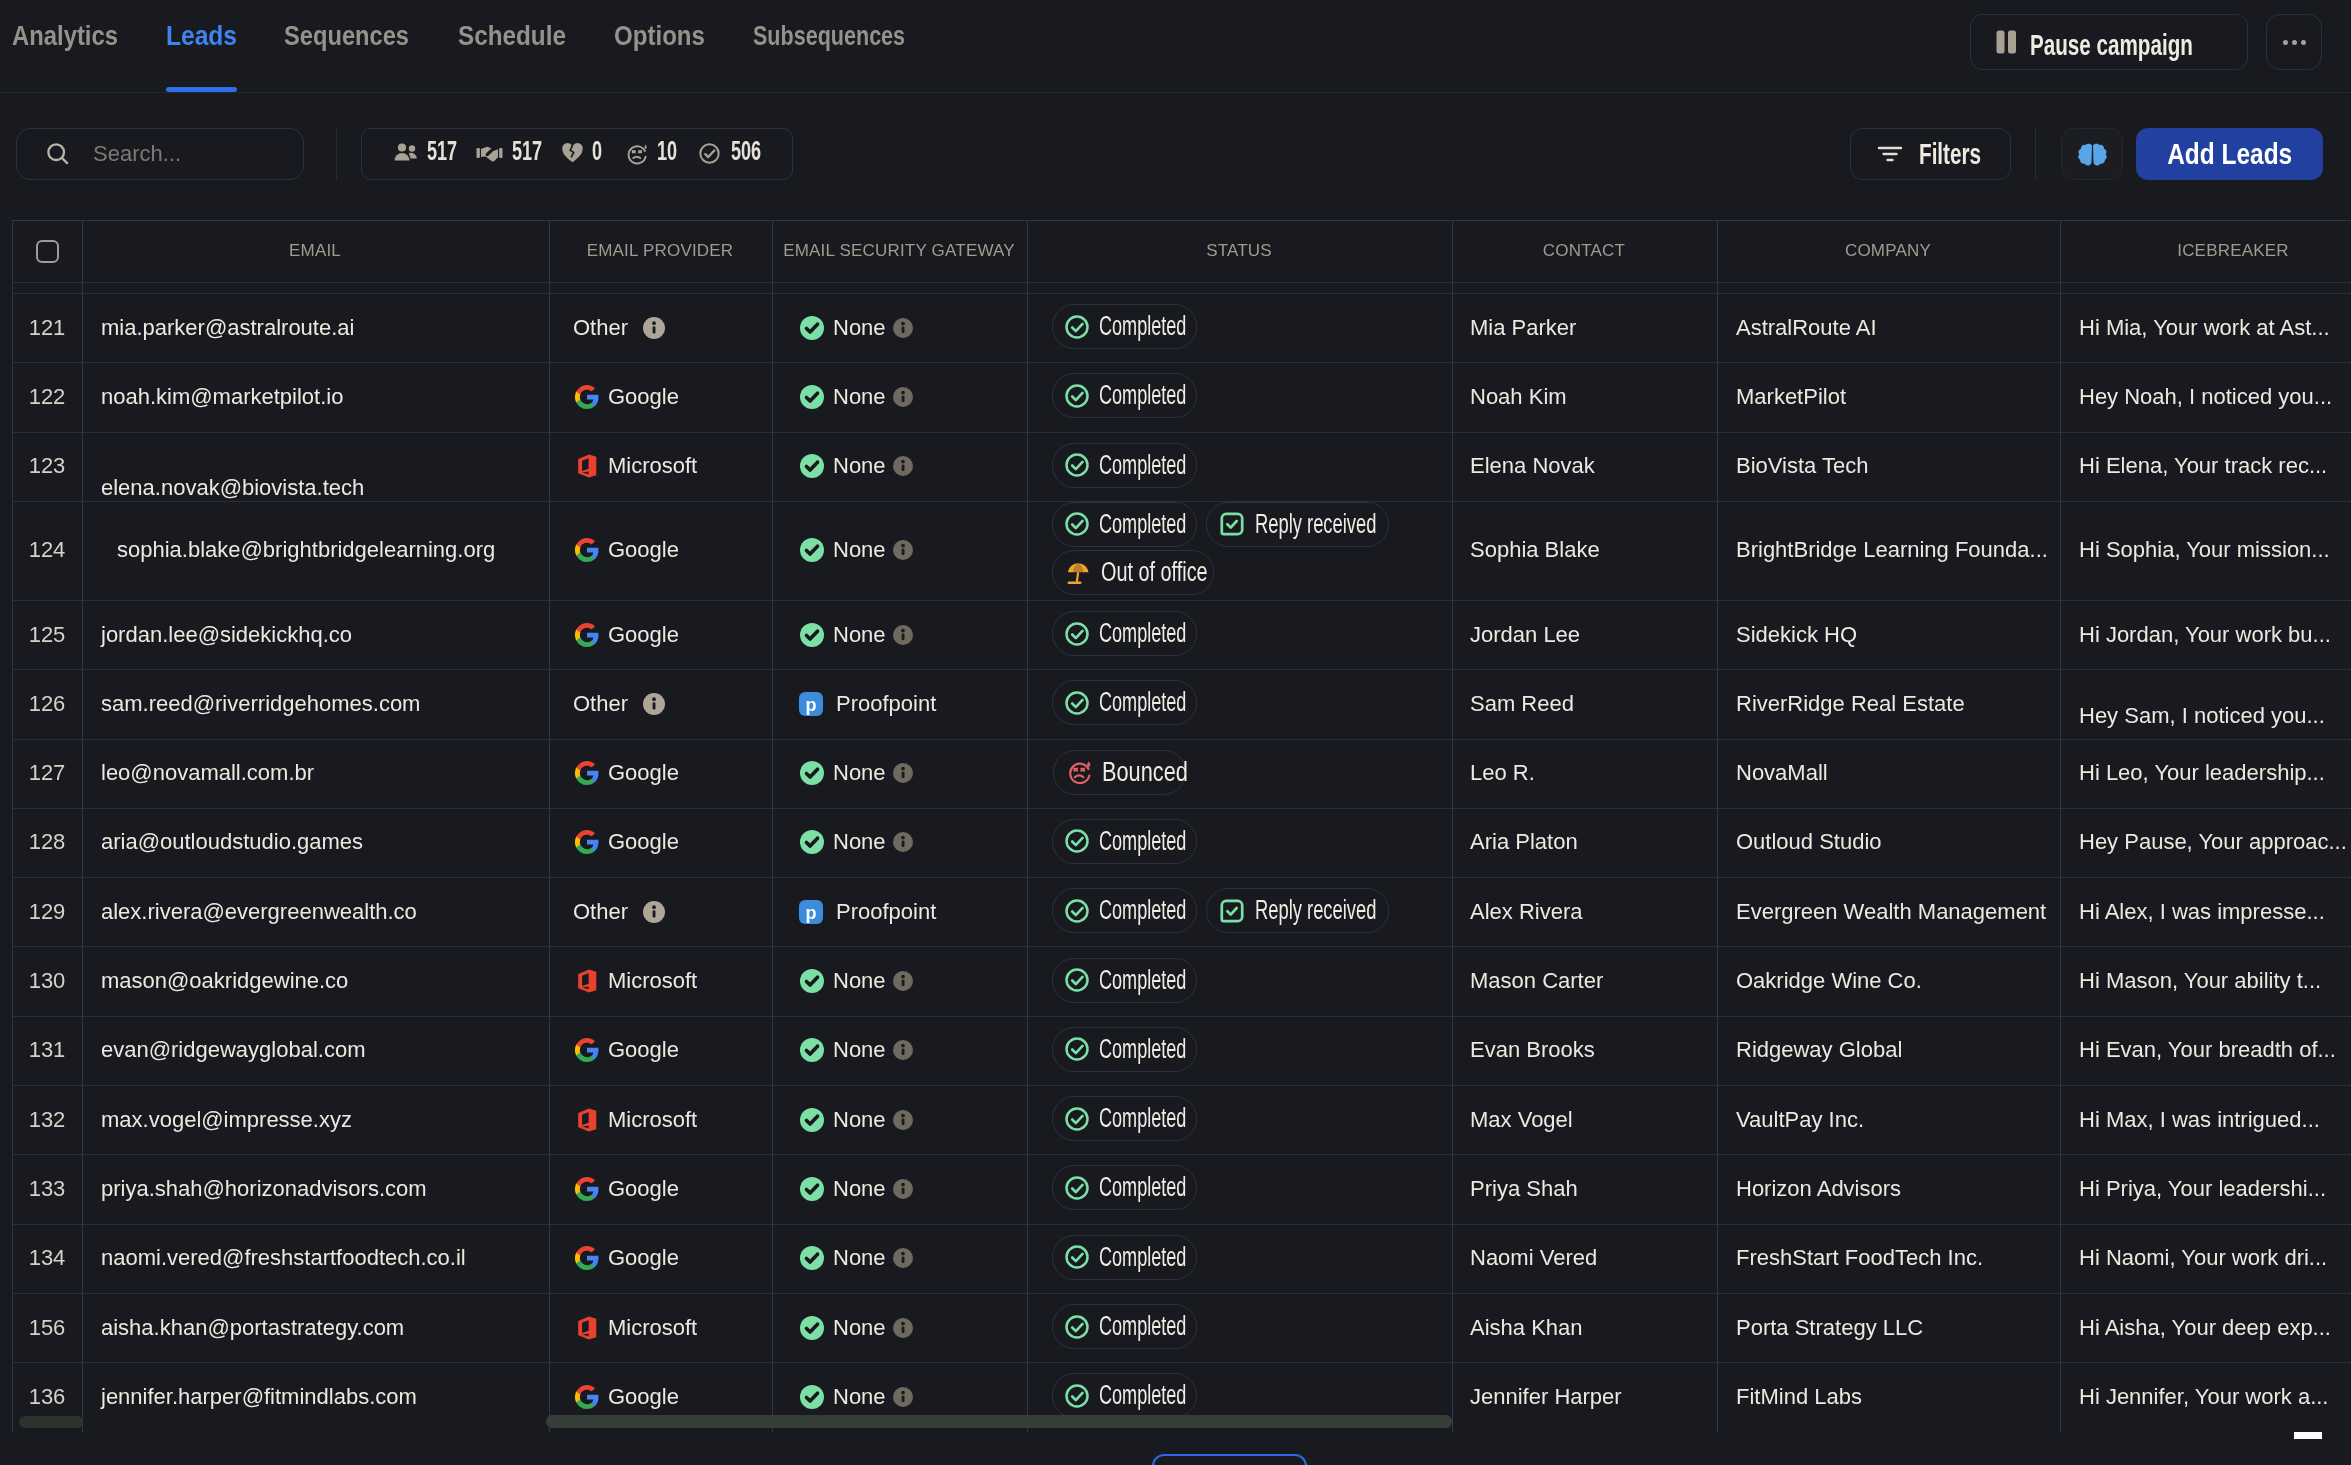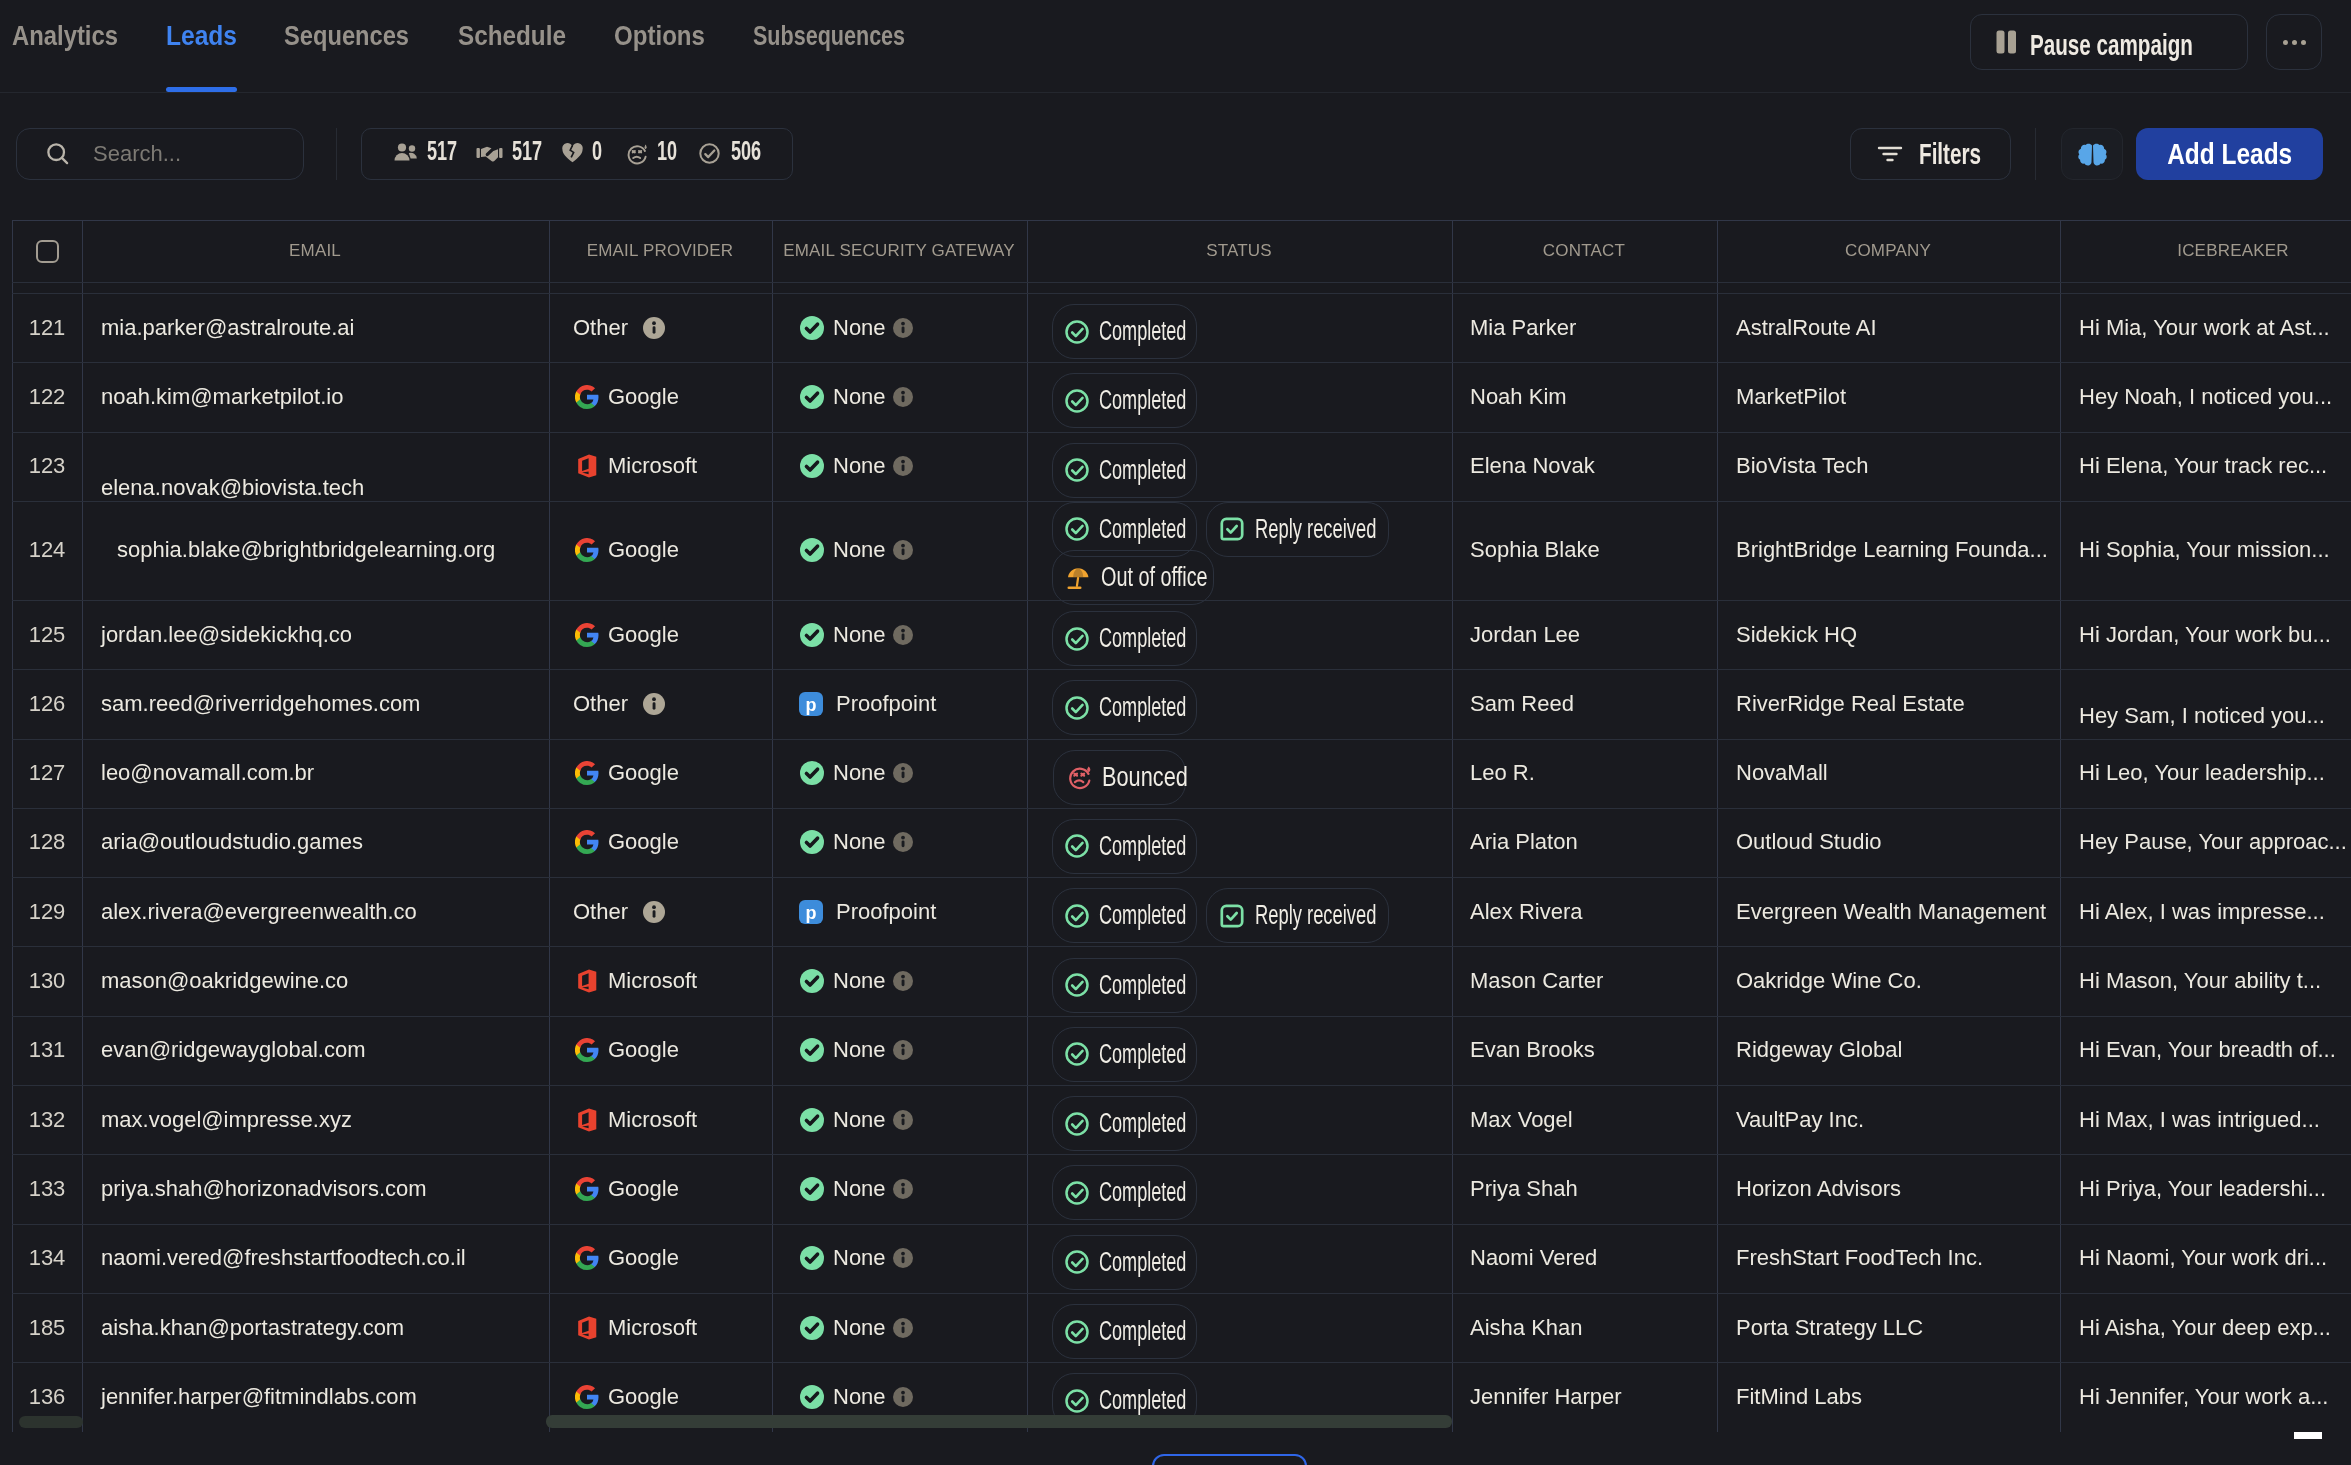--- a/index.html
+++ b/index.html
@@ -4,21 +4,21 @@
 * { margin:0; padding:0; box-sizing:border-box; }
 html,body { width:2351px; height:1465px; background:#191a1f; overflow:hidden;
   font-family:"Liberation Sans", sans-serif; }
 .abs { position:absolute; }
 .vline { position:absolute; width:1px; background:#313748; }
 .hline { position:absolute; height:1px; background:#2a2f3a; }
 .navitem { position:absolute; top:21px; font-size:27px; font-weight:700; color:#96918a; }
 .ctl { position:absolute; top:128px; height:52px; border:1.5px solid #2b313d; border-radius:12px; }
 .cellnum { position:absolute; width:70px; text-align:center; font-size:22px; color:#d6d2c9; }
 .celltxt { position:absolute; font-size:22px; color:#ece9e0; white-space:nowrap; }
-.pill { position:absolute; height:55px; border:1.5px solid #2b313d; border-radius:22px;
+.pill { position:absolute; height:45px; border:1.5px solid #2b313d; border-radius:22px;
   display:flex; align-items:center; font-size:21px; color:#f0ede5; white-space:nowrap; }
 .pill svg { flex:none; }
 .pill span { flex:none; }
 .hdr { position:absolute; font-size:17px; letter-spacing:0.2px; color:#a19a8e; transform:translateX(-50%); white-space:nowrap;}
 </style></head><body>
 <div class="navitem" style="left:12px;color:#96918a;transform:scaleX(0.883);transform-origin:left">Analytics</div>
 <div class="navitem" style="left:166px;color:#3f83f0;transform:scaleX(0.91);transform-origin:left">Leads</div>
 <div class="navitem" style="left:284px;color:#96918a;transform:scaleX(0.877);transform-origin:left">Sequences</div>
 <div class="navitem" style="left:458px;color:#96918a;transform:scaleX(0.899);transform-origin:left">Schedule</div>
 <div class="navitem" style="left:614px;color:#96918a;transform:scaleX(0.892);transform-origin:left">Options</div>
@@ -553,21 +553,21 @@
     <svg width="24" height="24" viewBox="0 0 24 24" style="vertical-align:middle">
       <circle cx="12.0" cy="12.0" r="10.5" stroke="#7ce0a6" stroke-width="2.5" fill="none"></circle>
       <path d="M7.199999999999999 12.48 l3.5999999999999996 3.5999999999999996 l6.720000000000001 -7.199999999999999" stroke="#7ce0a6" stroke-width="2.6" fill="none" stroke-linecap="round" stroke-linejoin="round"></path>
     </svg>
     <span style="font-size:27px;display:inline-block;transform:scaleX(0.669);transform-origin:left;white-space:nowrap">Completed</span>
   </div>
 <div class="celltxt" style="left:1470px;top:1245.2px">Naomi Vered</div>
 <div class="celltxt" style="left:1736px;top:1245.2px">FreshStart FoodTech Inc.</div>
 <div class="celltxt" style="left:2079px;top:1245.2px">Hi Naomi, Your work dri...</div>
 <div class="hline" style="left:12px;top:1362.2px;width:2339px"></div>
-<div class="cellnum" style="left:12px;top:1314.6px">185</div>
+<div class="cellnum" style="left:12px;top:1314.6px">156</div>
 <div class="celltxt" style="left:101px;top:1314.6px">aisha.khan@portastrategy.com</div>
 <div class="abs" style="left:575px;top:1315.6px"><svg width="24" height="24" viewBox="0 0 24 24" style="">
       <path fill="#E8422E" fill-rule="evenodd" d="M21.3 2.7 L14 .6 3.2 4.9 v14.3 L14 23.4 21.3 21.3 Z M13.6 20.3 7.1 18.4 13.6 17.6 Z M13.6 4.3 v10.5 L7.1 17 V6.8 Z"></path>
     </svg></div>
 <div class="celltxt" style="left:608px;top:1314.6px">Microsoft</div>
 <div class="abs" style="left:800px;top:1315.6px"><svg width="24" height="24" viewBox="0 0 24 24" style="vertical-align:middle">
       <circle cx="12.0" cy="12.0" r="12.0" fill="#7bdfa6"></circle>
       <path d="M6.48 12.48 l3.5999999999999996 3.5999999999999996 l7.4399999999999995 -7.92" stroke="#16181c" stroke-width="3.6" fill="none" stroke-linecap="round" stroke-linejoin="round"></path>
     </svg></div>
 <div class="celltxt" style="left:833px;top:1314.6px">None</div>

